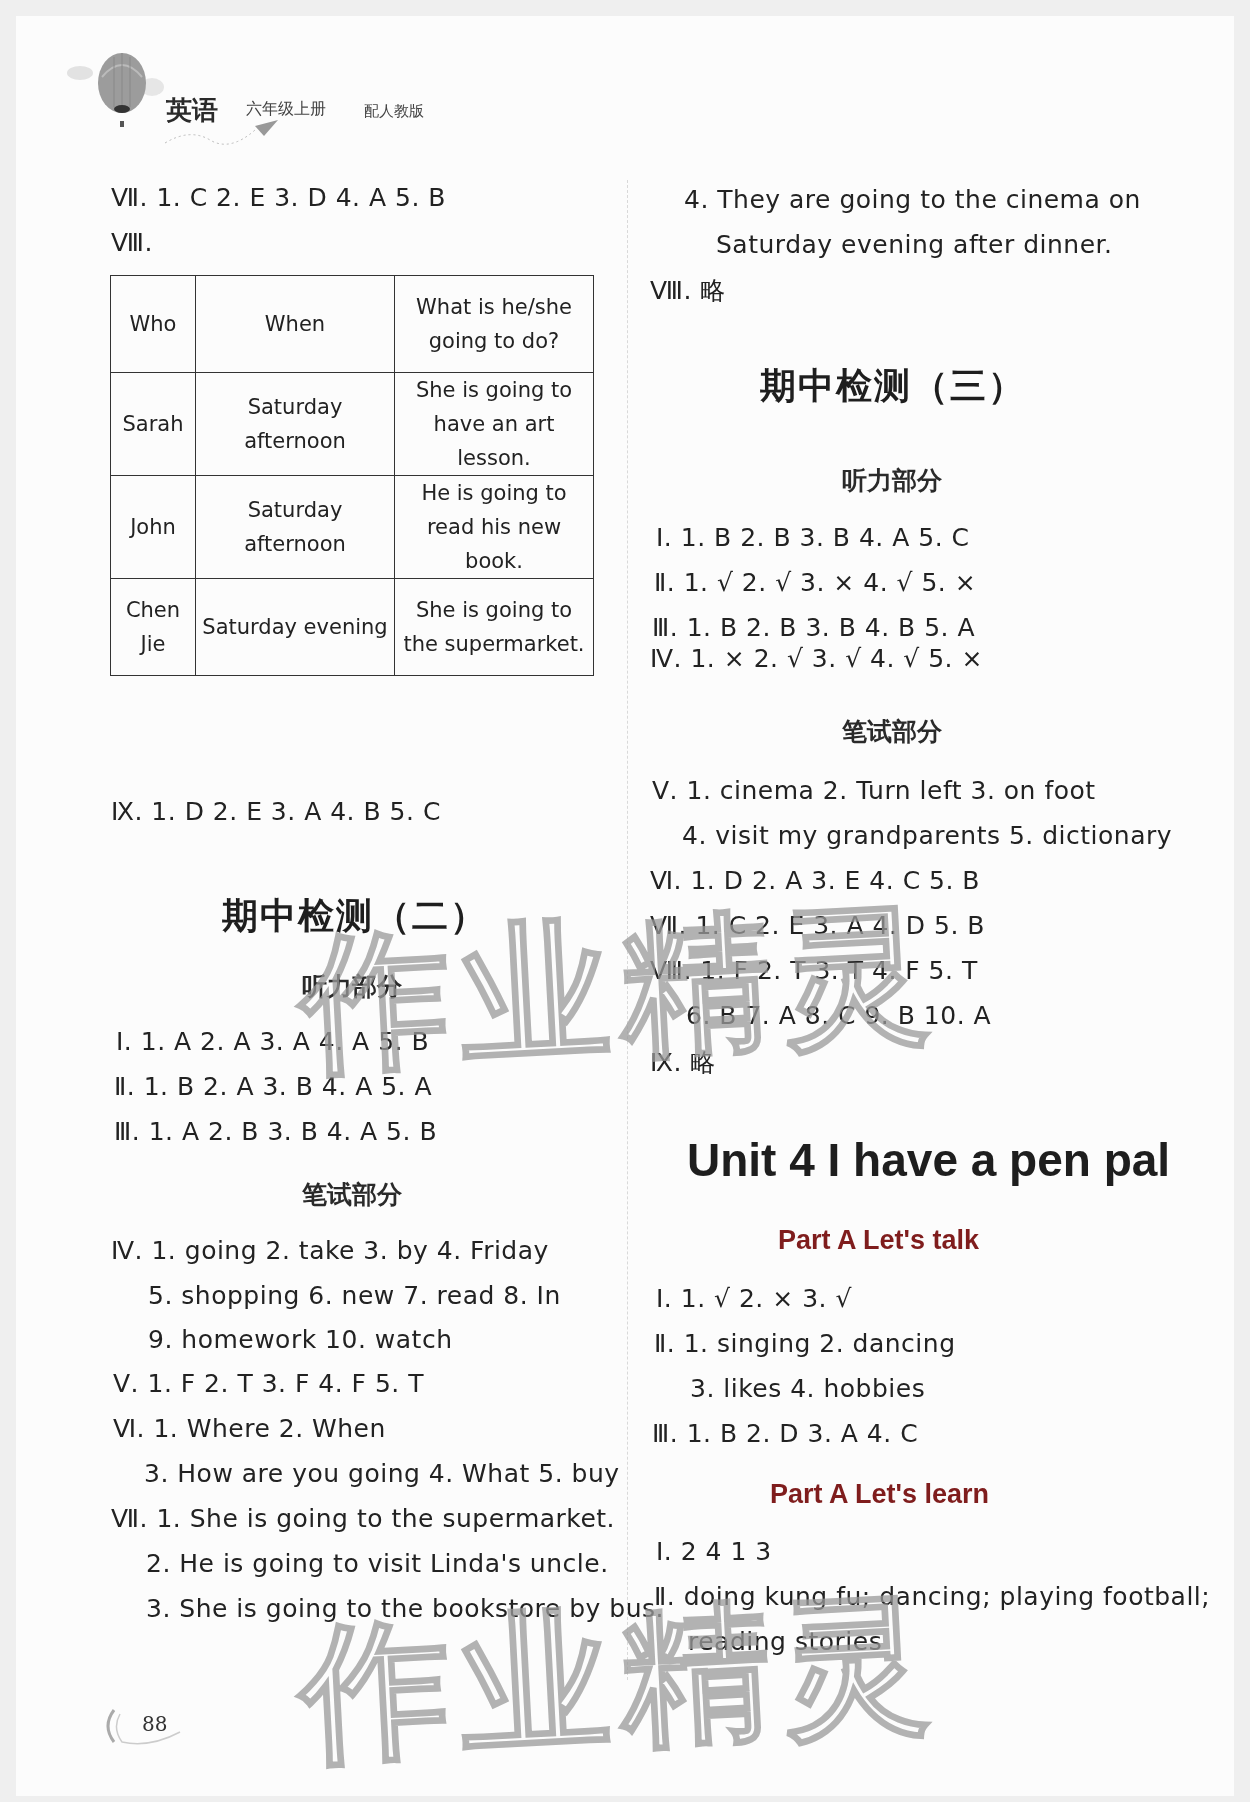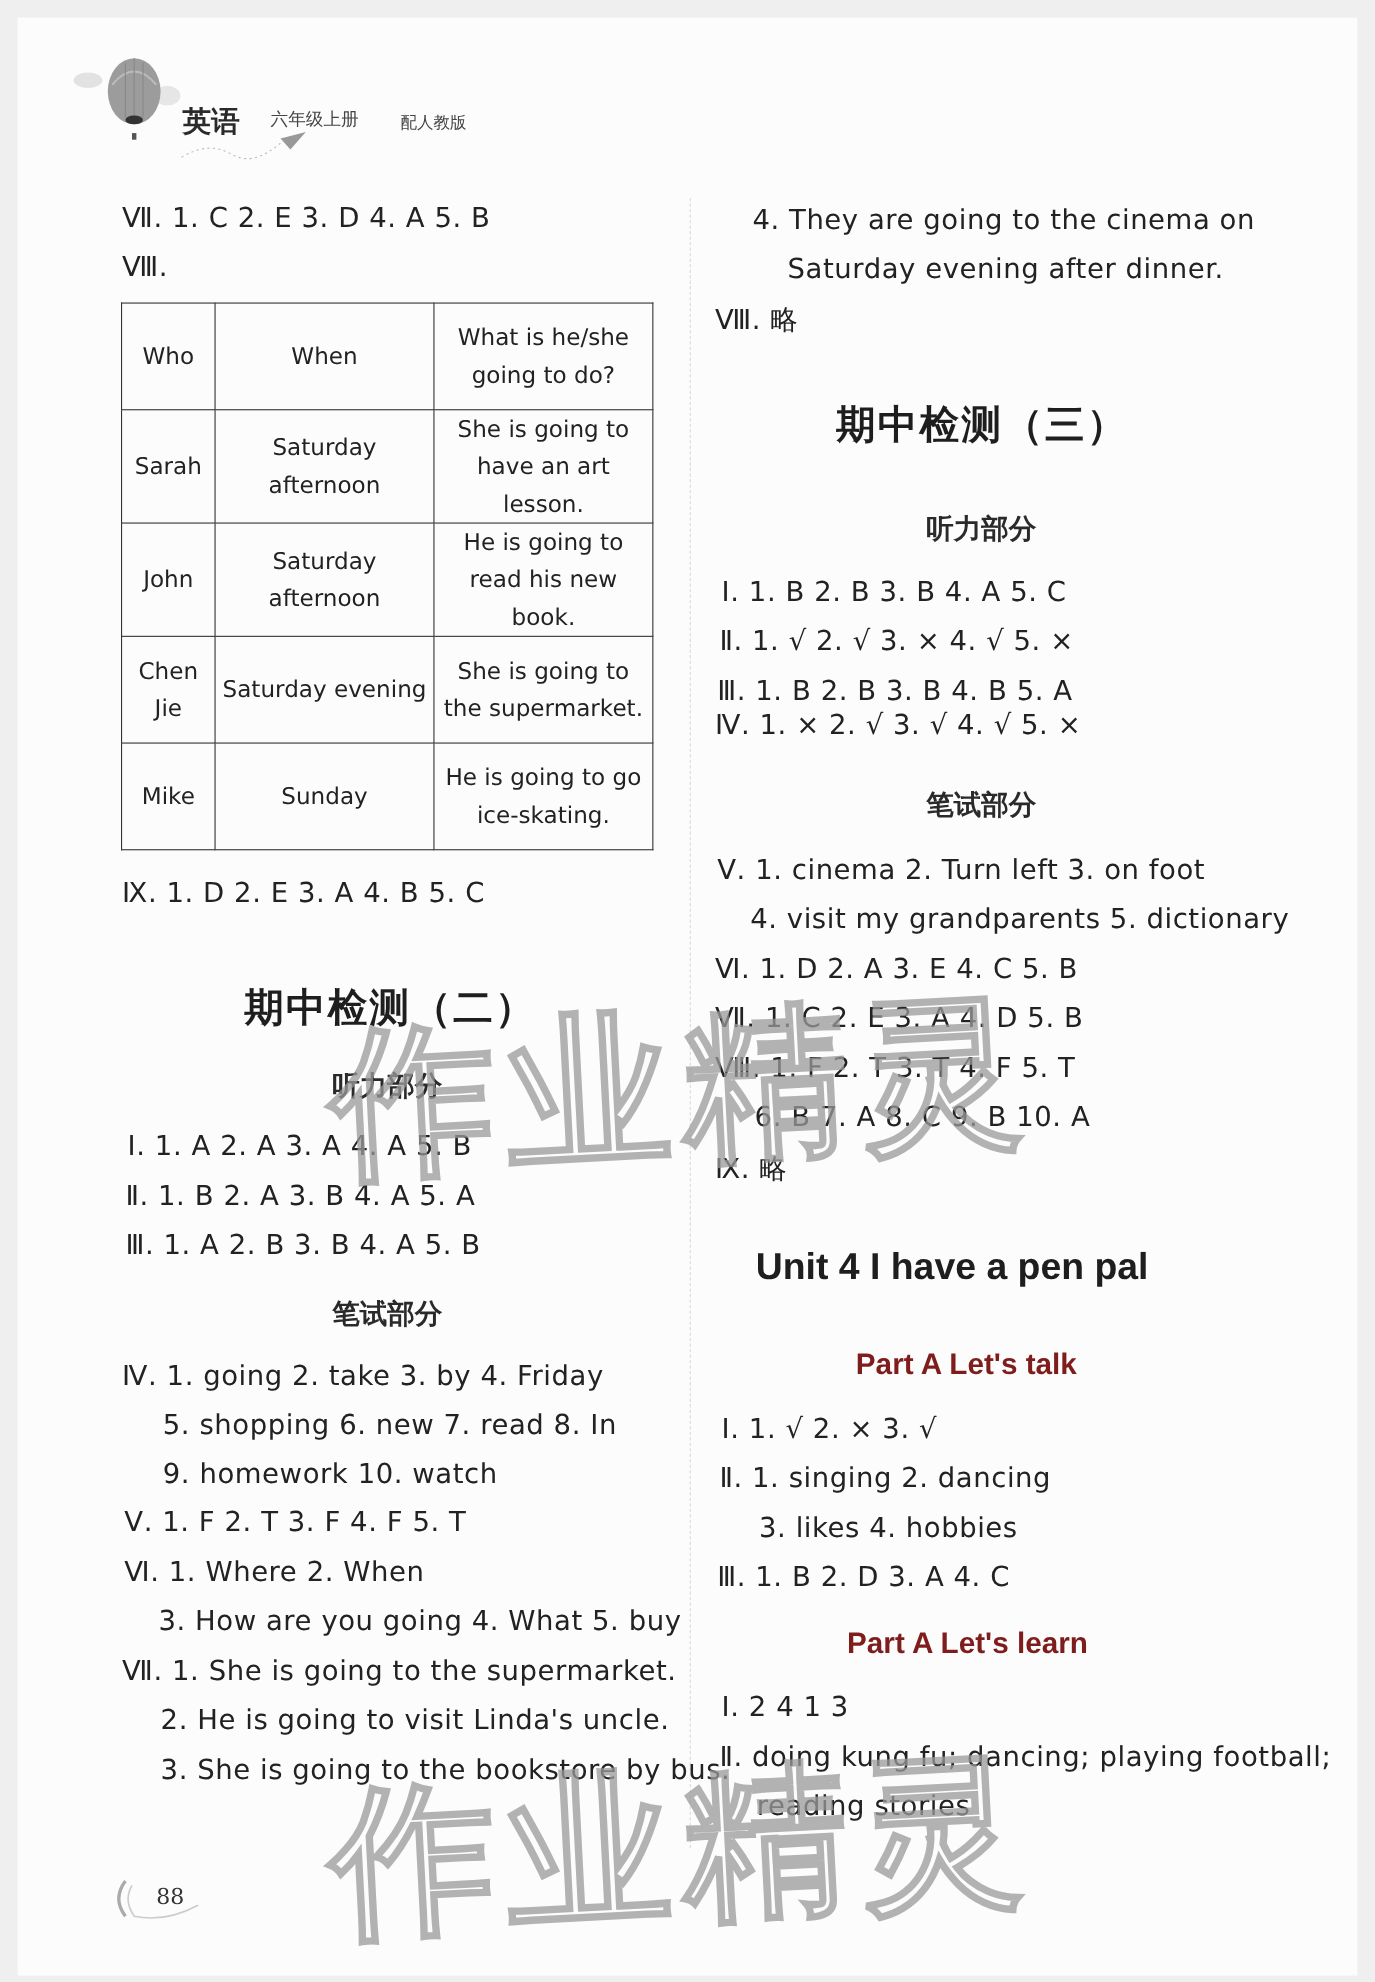--- a/index.html
+++ b/index.html
@@ -10,21 +10,21 @@
     color:#222;
   }
   .page {
     position:absolute; left:16px; top:16px; width:1218px; height:1780px;
     background:#fcfcfc;
   }
   .abs { position:absolute; white-space:nowrap; }
   .ans { font-size:25px; letter-spacing:0.5px; color:#222; }
   .h-big { font-size:36px; font-weight:bold; color:#1e1e1e; letter-spacing:2px; font-family:"DejaVu Sans", sans-serif; }
   .h-sec { font-size:25px; font-weight:bold; color:#2a2a2a; font-family:"DejaVu Sans", sans-serif; }
-  .h-unit { font-size:34px; font-weight:bold; color:#1e1e1e; font-family:"Liberation Sans", sans-serif; }
+  .h-unit { font-size:46px; font-weight:bold; color:#1e1e1e; font-family:"Liberation Sans", sans-serif; }
   .h-part { font-size:27px; font-weight:bold; color:#7f1d1d; font-family:"Liberation Sans", sans-serif; }
   .divider {
     position:absolute; left:627px; top:180px; width:0; height:1500px;
     border-left:1.5px dashed #d9d9d9;
   }
   table.grid {
     position:absolute; left:110px; top:275px; border-collapse:collapse;
     font-size:21px; color:#222;
   }
   table.grid td {
@@ -88,25 +88,20 @@
     <tr>
       <td>John</td>
       <td>Saturday afternoon</td>
       <td>He is going to read his new book.</td>
     </tr>
     <tr>
       <td>Chen Jie</td>
       <td>Saturday evening</td>
       <td>She is going to the supermarket.</td>
     </tr>
-    <tr>
-      <td>Mike</td>
-      <td>Sunday</td>
-      <td>He is going to go ice-skating.</td>
-    </tr>
   </tbody>
     </table>
 
   <div class="abs ans" style="left:111px;top:797px;">Ⅸ. 1. D   2. E   3. A   4. B   5. C</div>
 
   <div class="abs h-big" style="left:222px;top:892px;">期中检测（二）</div>
   <div class="abs h-sec" style="left:302px;top:970px;">听力部分</div>
   <div class="abs ans" style="left:116px;top:1027px;">Ⅰ. 1. A   2. A   3. A   4. A   5. B</div>
   <div class="abs ans" style="left:114px;top:1072px;">Ⅱ. 1. B   2. A   3. B   4. A   5. A</div>
   <div class="abs ans" style="left:114px;top:1117px;">Ⅲ. 1. A   2. B   3. B   4. A   5. B</div>

